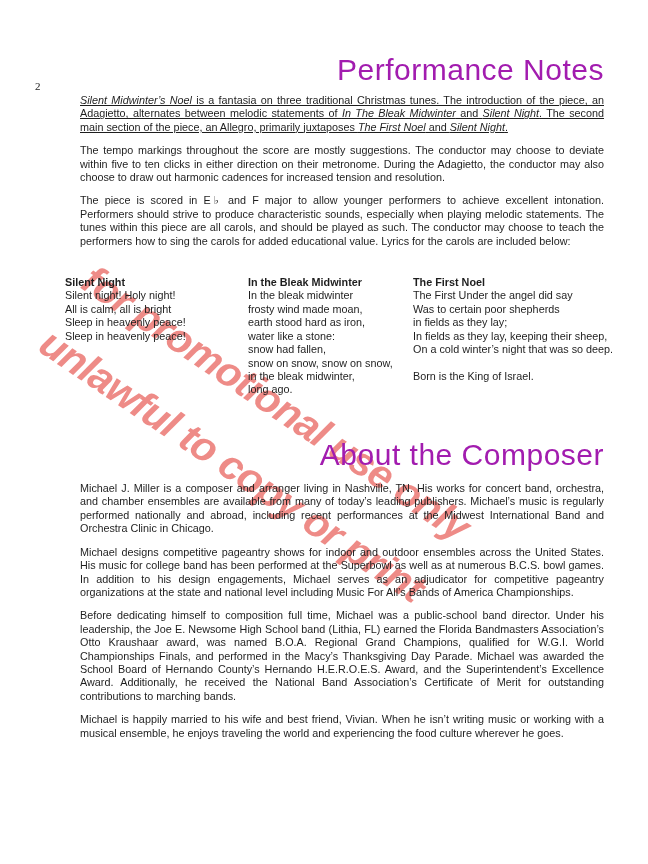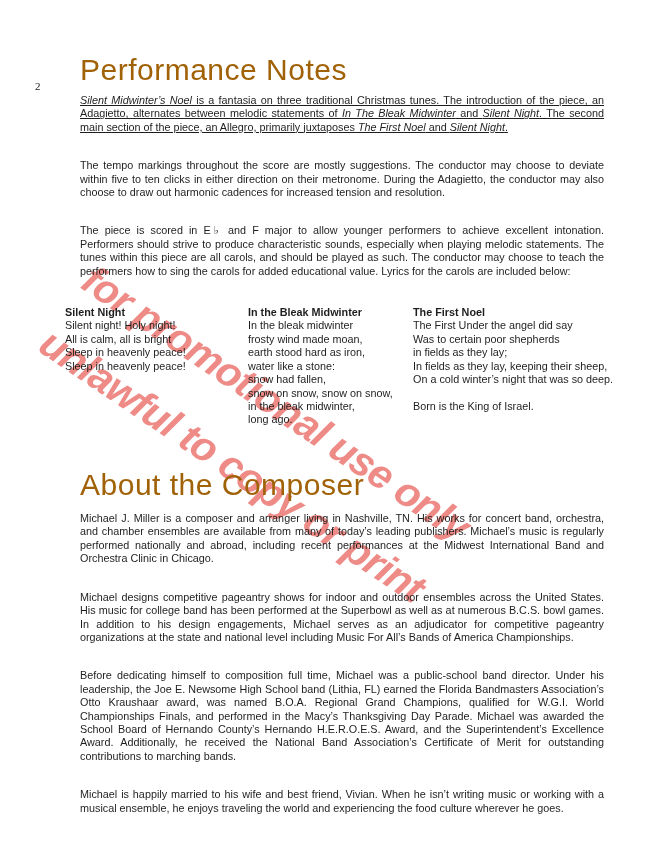--- a/index.html
+++ b/index.html
@@ -32,31 +32,31 @@
   .page-number {
     position:absolute; left:35px; top:28px;
     font-family:"Liberation Serif", serif;
     font-size:11px; color:#222;
   }
   .doc { padding:0 44px 0 80px; }
   .section-title {
     font-weight:300;
     font-size:30px;
     line-height:36px;
-    color:#a16207;
-    text-align:left;
+    color:#a21caf;
+    text-align:right;
     letter-spacing:0.5px;
   }
   .title-performance { margin-top:52px; }
   .title-composer { margin-top:26px; }
   .para {
     font-size:10.8px;
     line-height:13.4px;
     text-align:justify;
-    margin-top:25px;
+    margin-top:10px;
     color:#1e1e1e;
   }
   .para.first { margin-top:6px;text-decoration:underline; }
   .lyrics {
     position:relative;
     height:135px;
     margin-top:28px;
   }
   .lyric-col {
     position:absolute; top:0;

